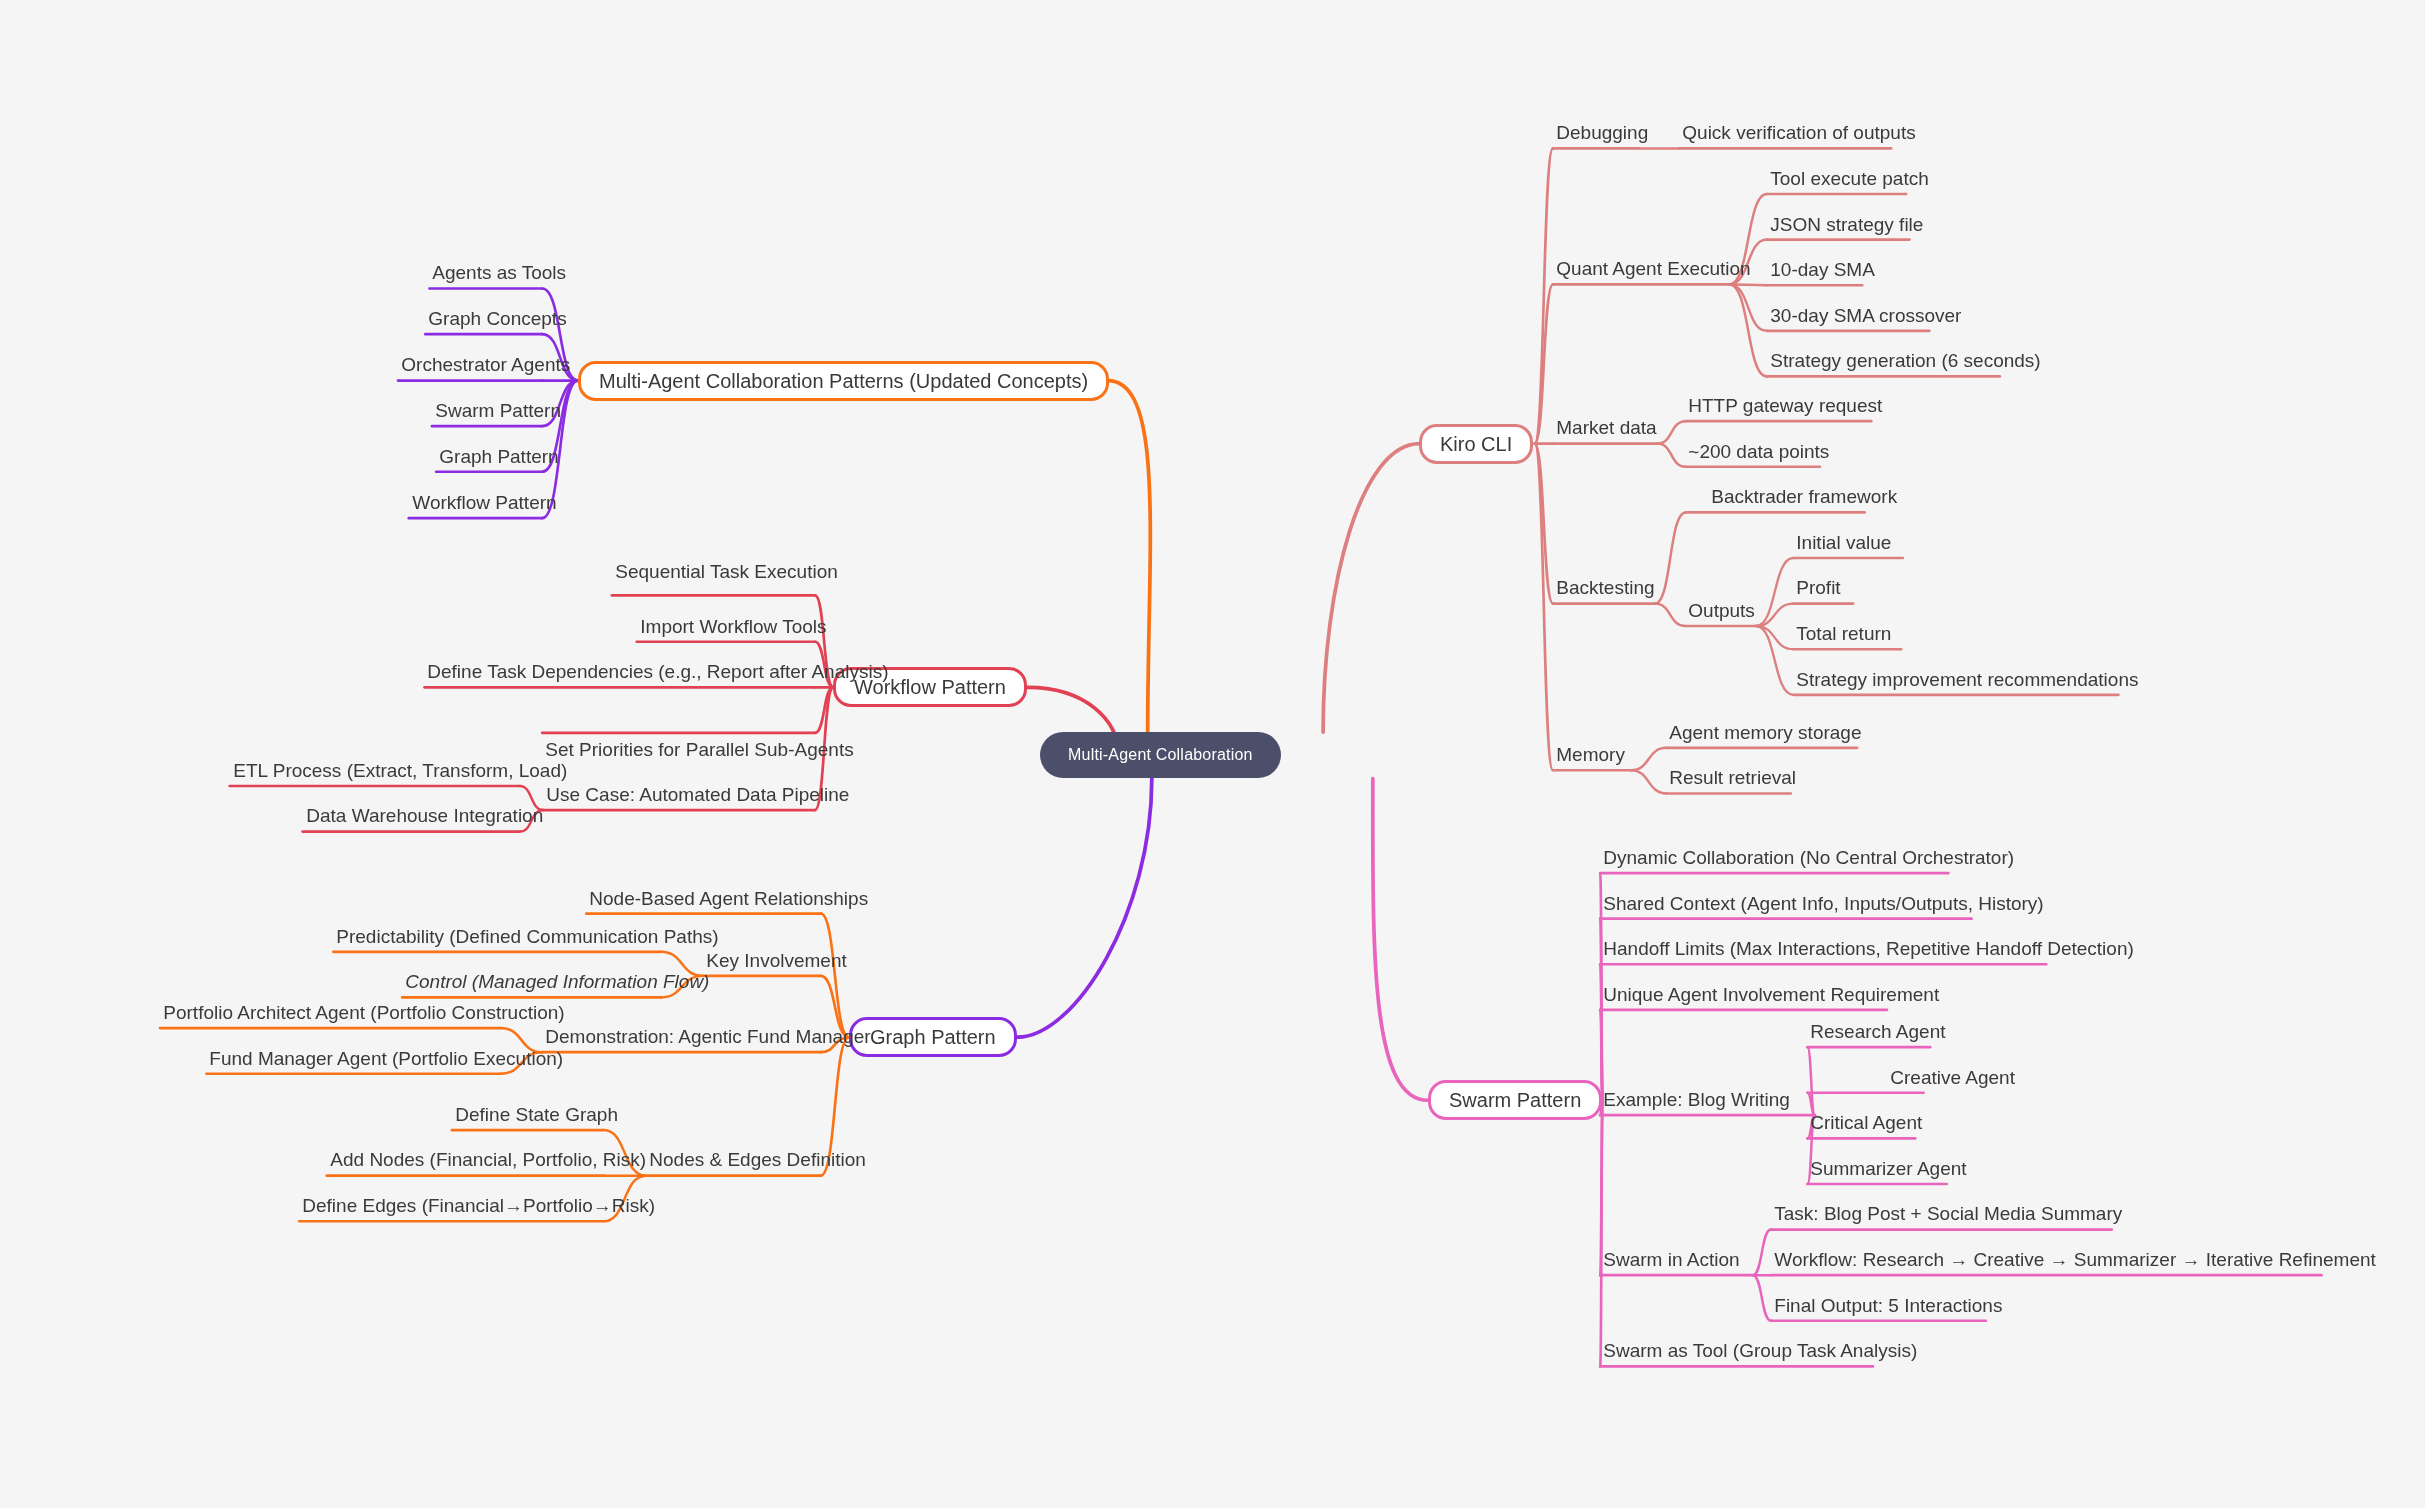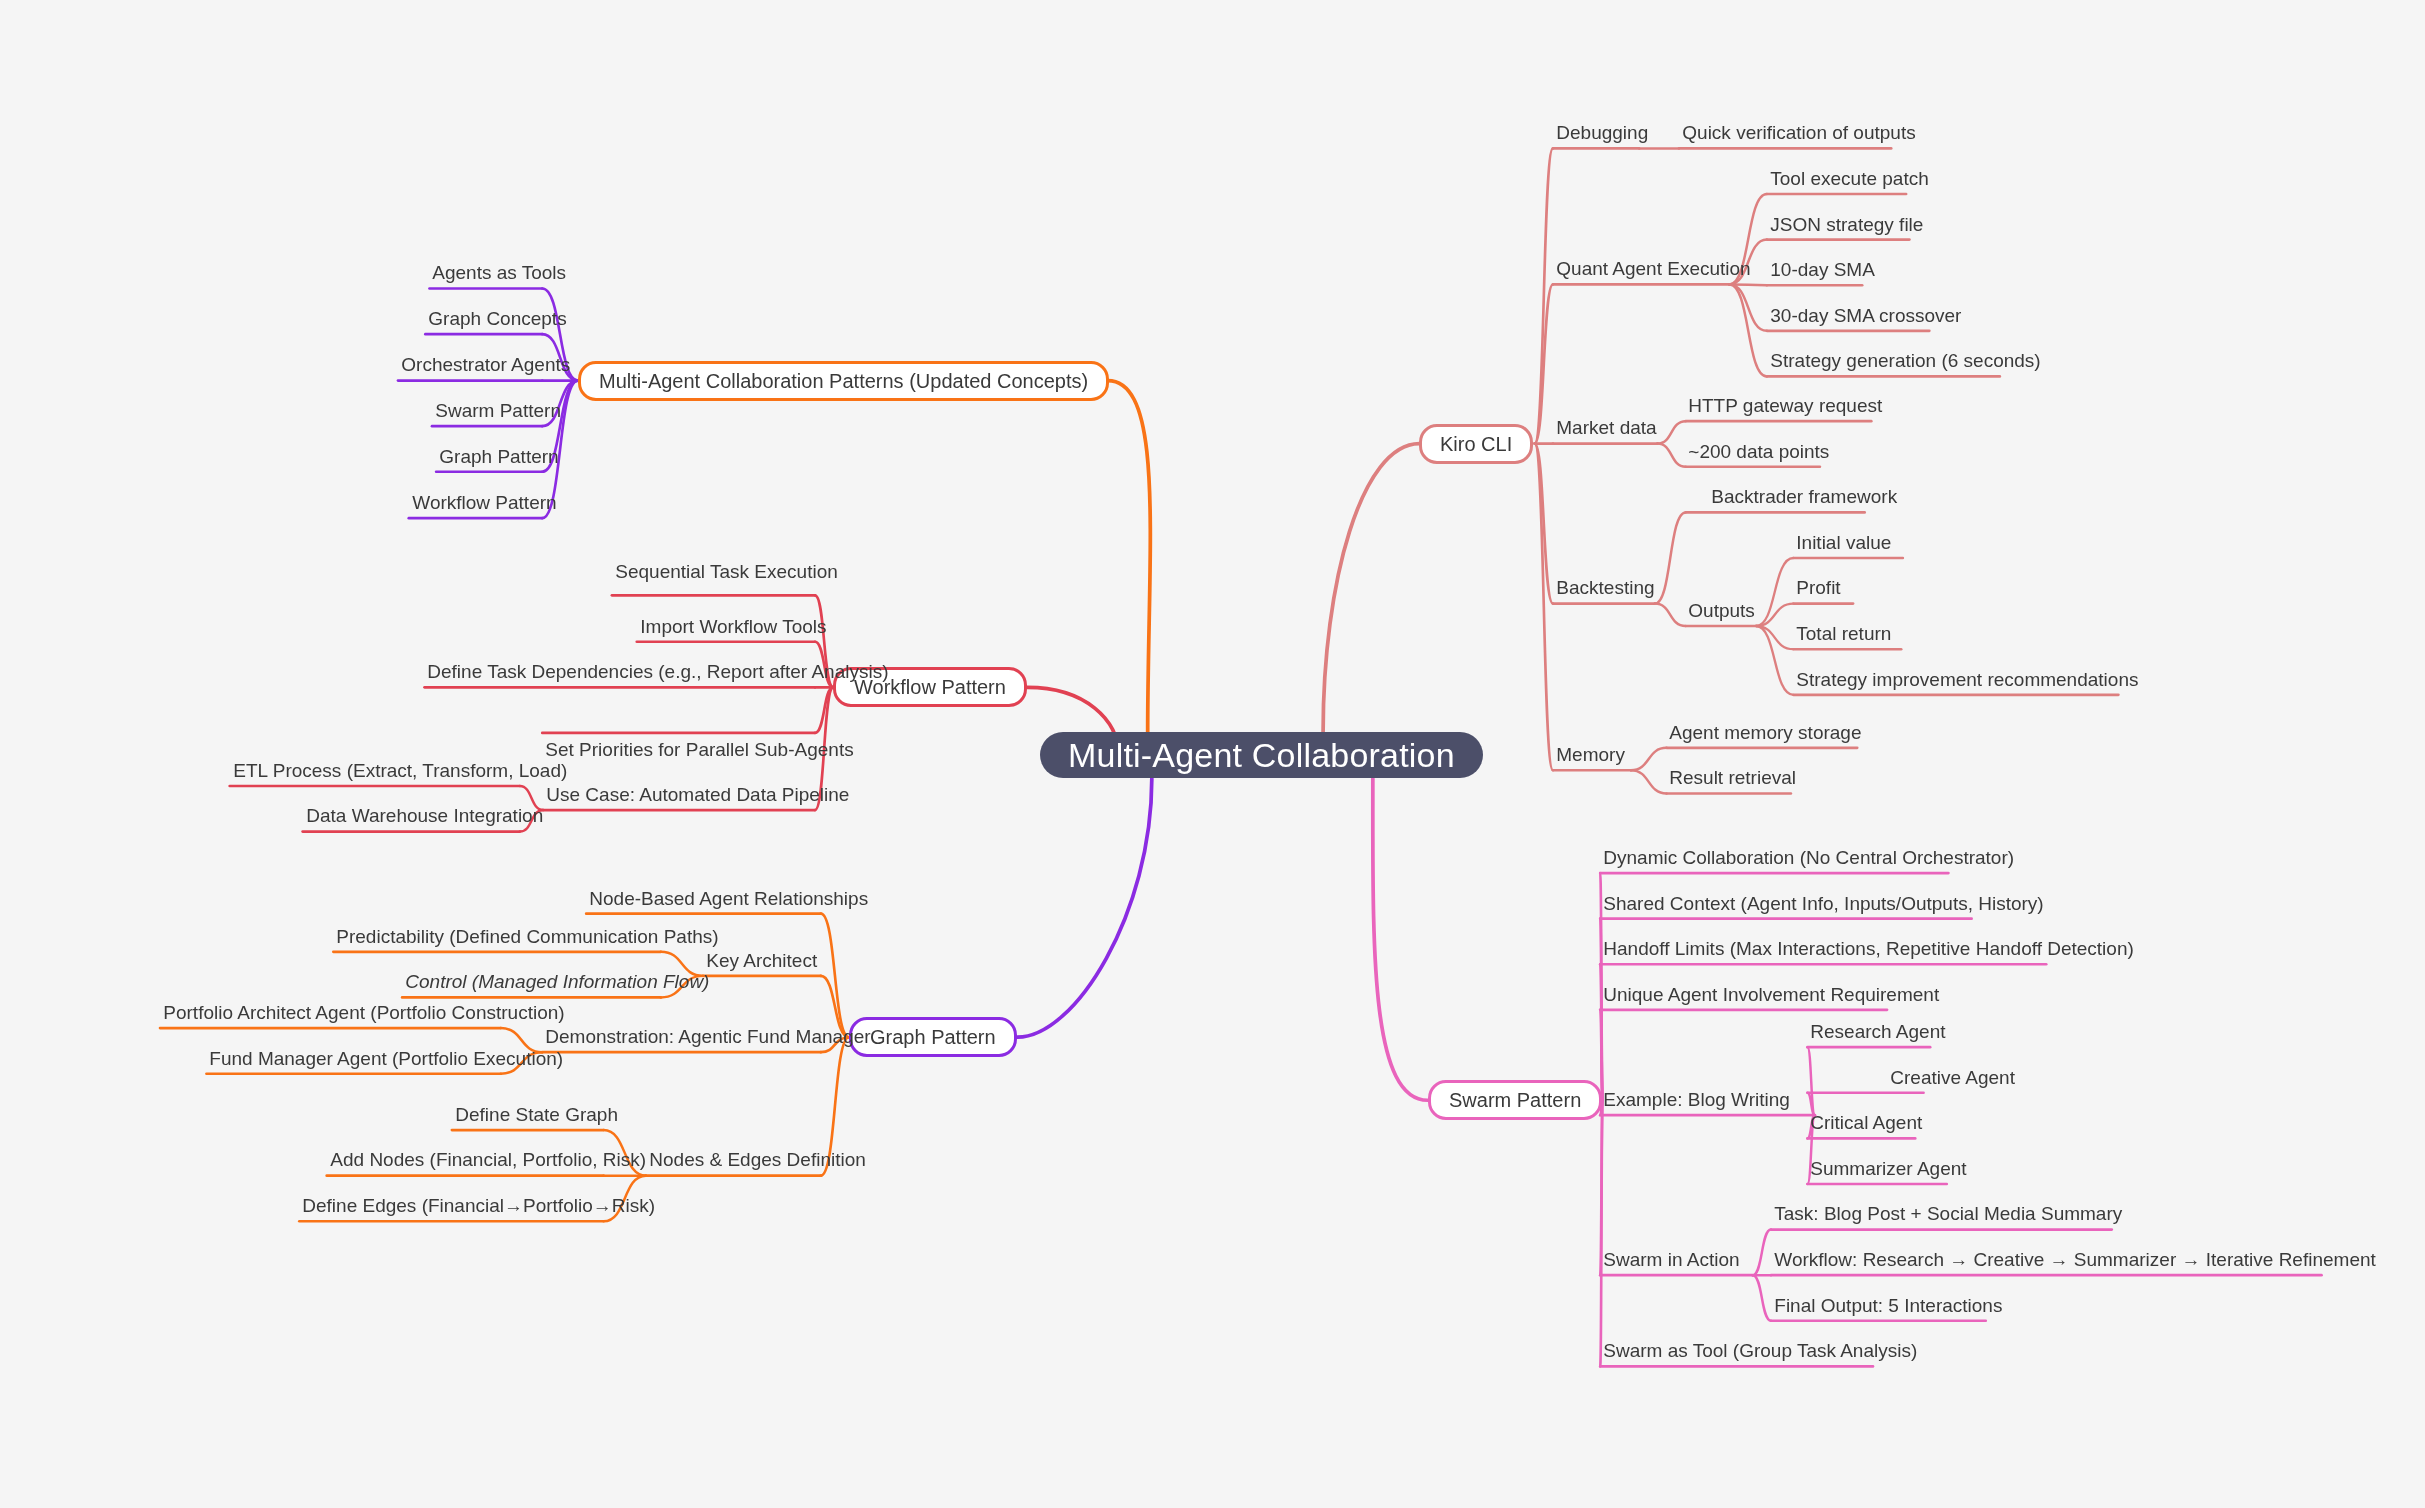--- a/index.html
+++ b/index.html
@@ -32,21 +32,21 @@
     white-space: nowrap;
     display: flex;
     align-items: center;
     justify-content: center;
   }
   
   .node.root {
     background: #4c4f69;
     border-radius: 33px;
     color: #ffffff;
-    font-size: 34px;
+    font-size: 16px;
     padding: 4px 28px;
     height: 46px;
     letter-spacing: 0.2px;
   }
   
   .node.section {
     background: #ffffff;
     border-radius: 18px;
     border: 3.3px solid #888;
     color: #3a3a3a;
@@ -210,21 +210,21 @@
       <div class="node section crimson" style="left: 833px; top: 667px;">Workflow Pattern</div>
       <div class="node leaf" style="left: 612px; top: 558px; width: 203px; justify-content: flex-start;">Sequential Task Execution</div>
       <div class="node leaf" style="left: 637px; top: 613px; width: 178px; justify-content: flex-start;">Import Workflow Tools</div>
       <div class="node leaf" style="left: 424px; top: 658px; width: 390px; justify-content: flex-start;">Define Task Dependencies (e.g., Report after Analysis)</div>
       <div class="node leaf" style="left: 542px; top: 704px; width: 273px; justify-content: flex-start; margin-top: 32px;">Set Priorities for Parallel Sub-Agents</div>
       <div class="node leaf" style="left: 543px; top: 781px; width: 272px; justify-content: flex-start;">Use Case: Automated Data Pipeline</div>
       <div class="node leaf" style="left: 230px; top: 757px; width: 290px; justify-content: flex-start;">ETL Process (Extract, Transform, Load)</div>
       <div class="node leaf" style="left: 303px; top: 802px; width: 217px; justify-content: flex-start;">Data Warehouse Integration</div>
       <div class="node section violet" style="left: 849px; top: 1017px;">Graph Pattern</div>
       <div class="node leaf" style="left: 586px; top: 885px; width: 235px; justify-content: flex-start;">Node-Based Agent Relationships</div>
-      <div class="node leaf" style="left: 703px; top: 947px; width: 118px; justify-content: flex-start;">Key Architect</div>
+      <div class="node leaf" style="left: 703px; top: 947px; width: 118px; justify-content: flex-start;">Key Involvement</div>
       <div class="node leaf" style="left: 333px; top: 923px; width: 327px; justify-content: flex-start;">Predictability (Defined Communication Paths)</div>
       <div class="node leaf" style="left: 402px; top: 968px; width: 259px; justify-content: flex-start; font-style: italic;">Control (Managed Information Flow)</div>
       <div class="node leaf" style="left: 542px; top: 1023px; width: 279px; justify-content: flex-start;">Demonstration: Agentic Fund Manager</div>
       <div class="node leaf" style="left: 160px; top: 999px; width: 341px; justify-content: flex-start;">Portfolio Architect Agent (Portfolio Construction)</div>
       <div class="node leaf" style="left: 206px; top: 1045px; width: 294px; justify-content: flex-start;">Fund Manager Agent (Portfolio Execution)</div>
       <div class="node leaf" style="left: 646px; top: 1146px; width: 175px; justify-content: flex-start;">Nodes &amp; Edges Definition</div>
       <div class="node leaf" style="left: 452px; top: 1101px; width: 152px; justify-content: flex-start;">Define State Graph</div>
       <div class="node leaf" style="left: 327px; top: 1146px; width: 277px; justify-content: flex-start;">Add Nodes (Financial, Portfolio, Risk)</div>
       <div class="node leaf" style="left: 299px; top: 1192px; width: 304px; justify-content: flex-start;">Define Edges (Financial→Portfolio→Risk)</div>
       <div class="node section salmon" style="left: 1419px; top: 424px;">Kiro CLI</div>

